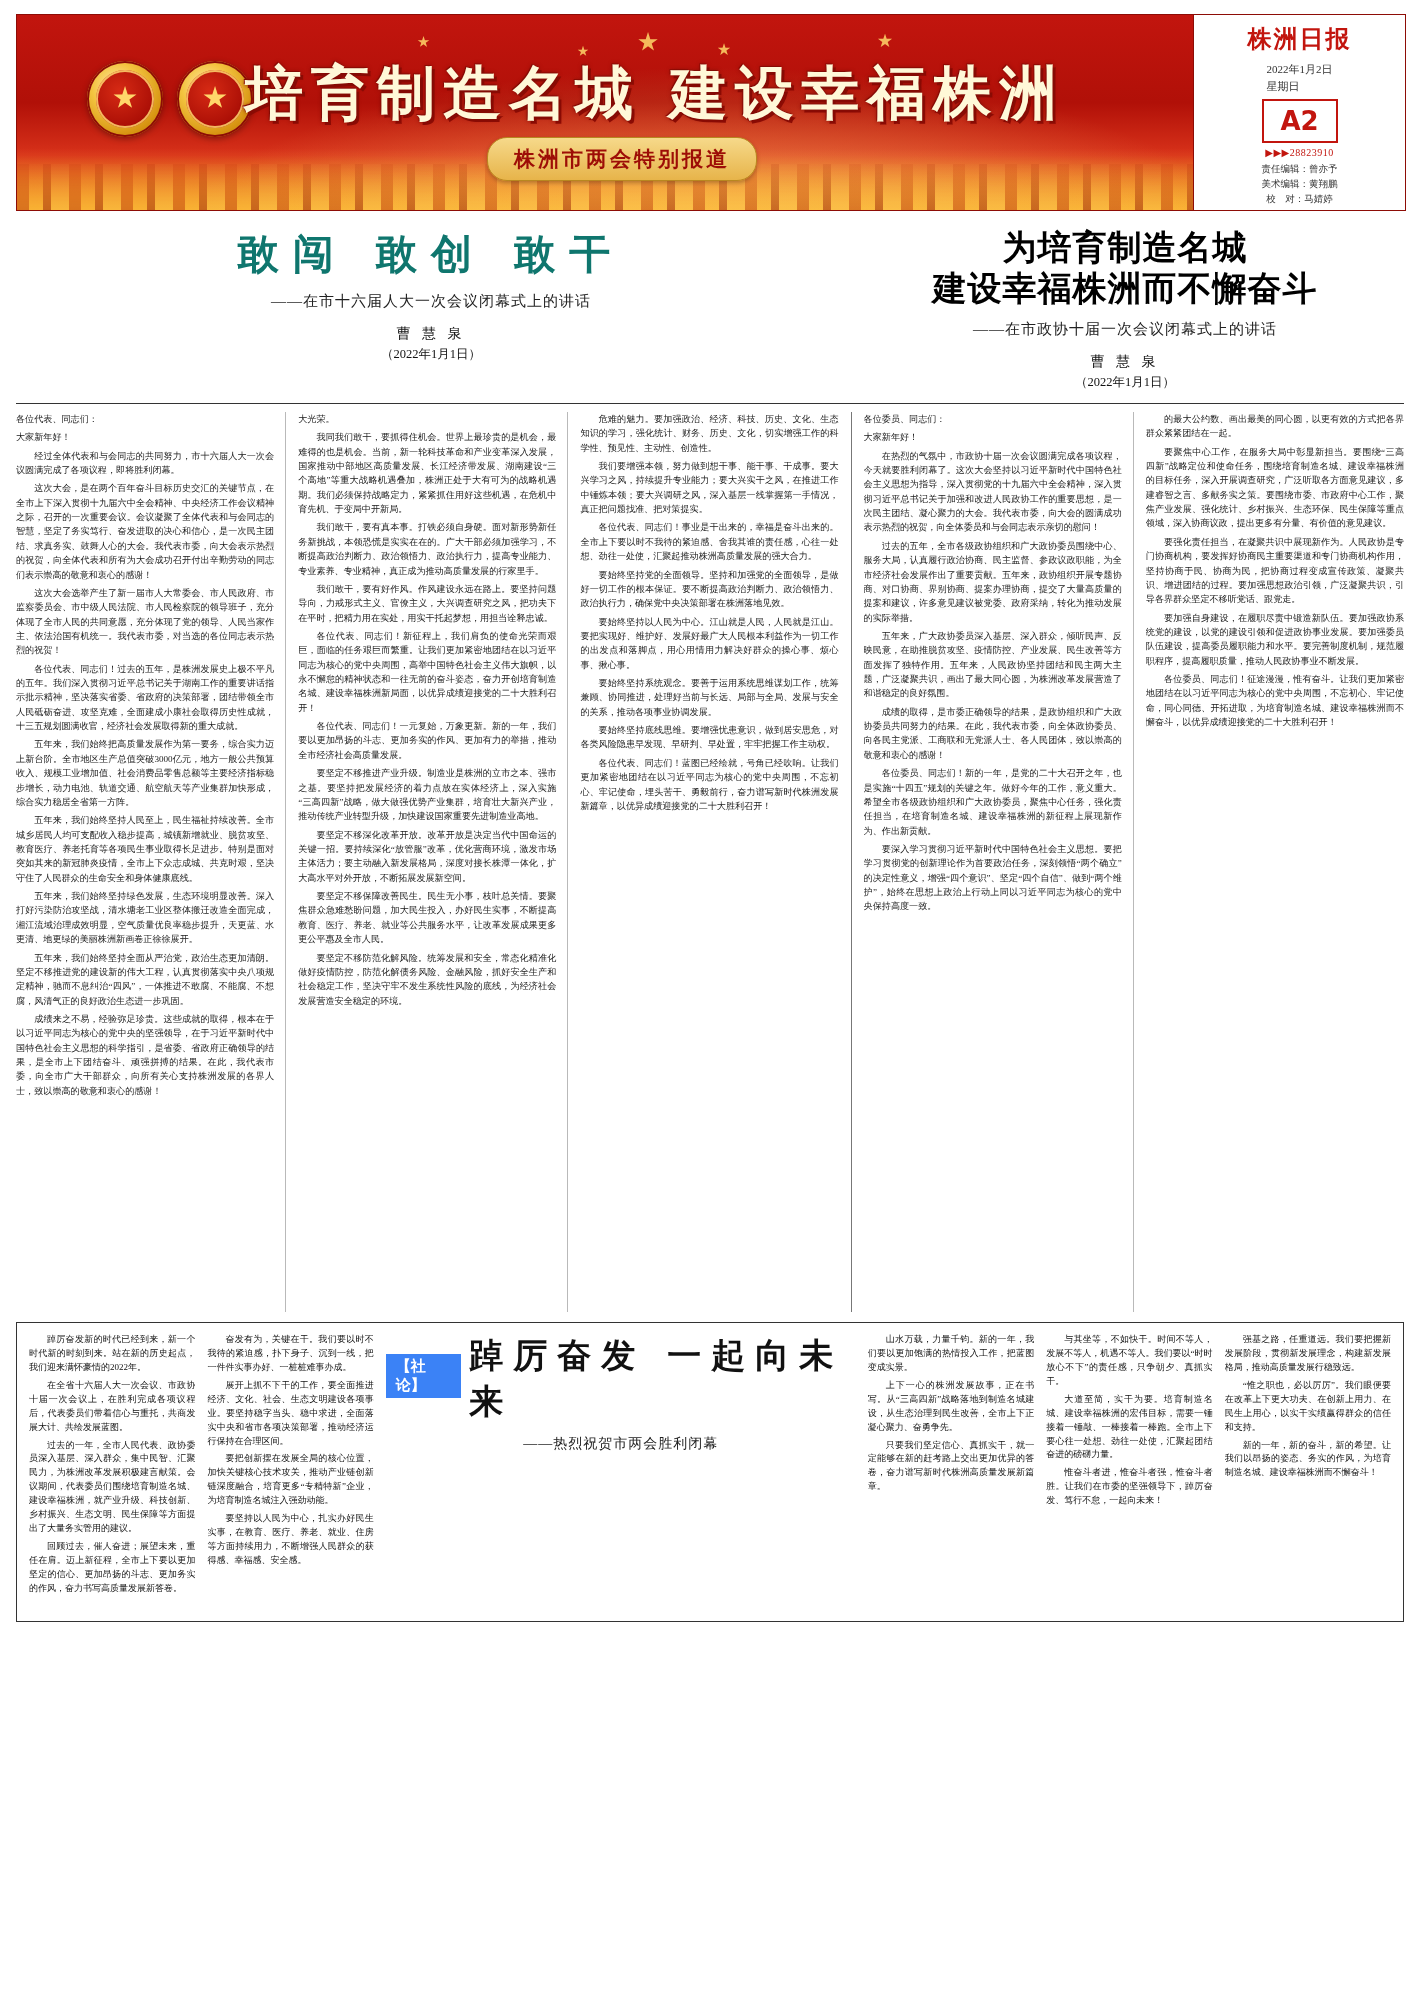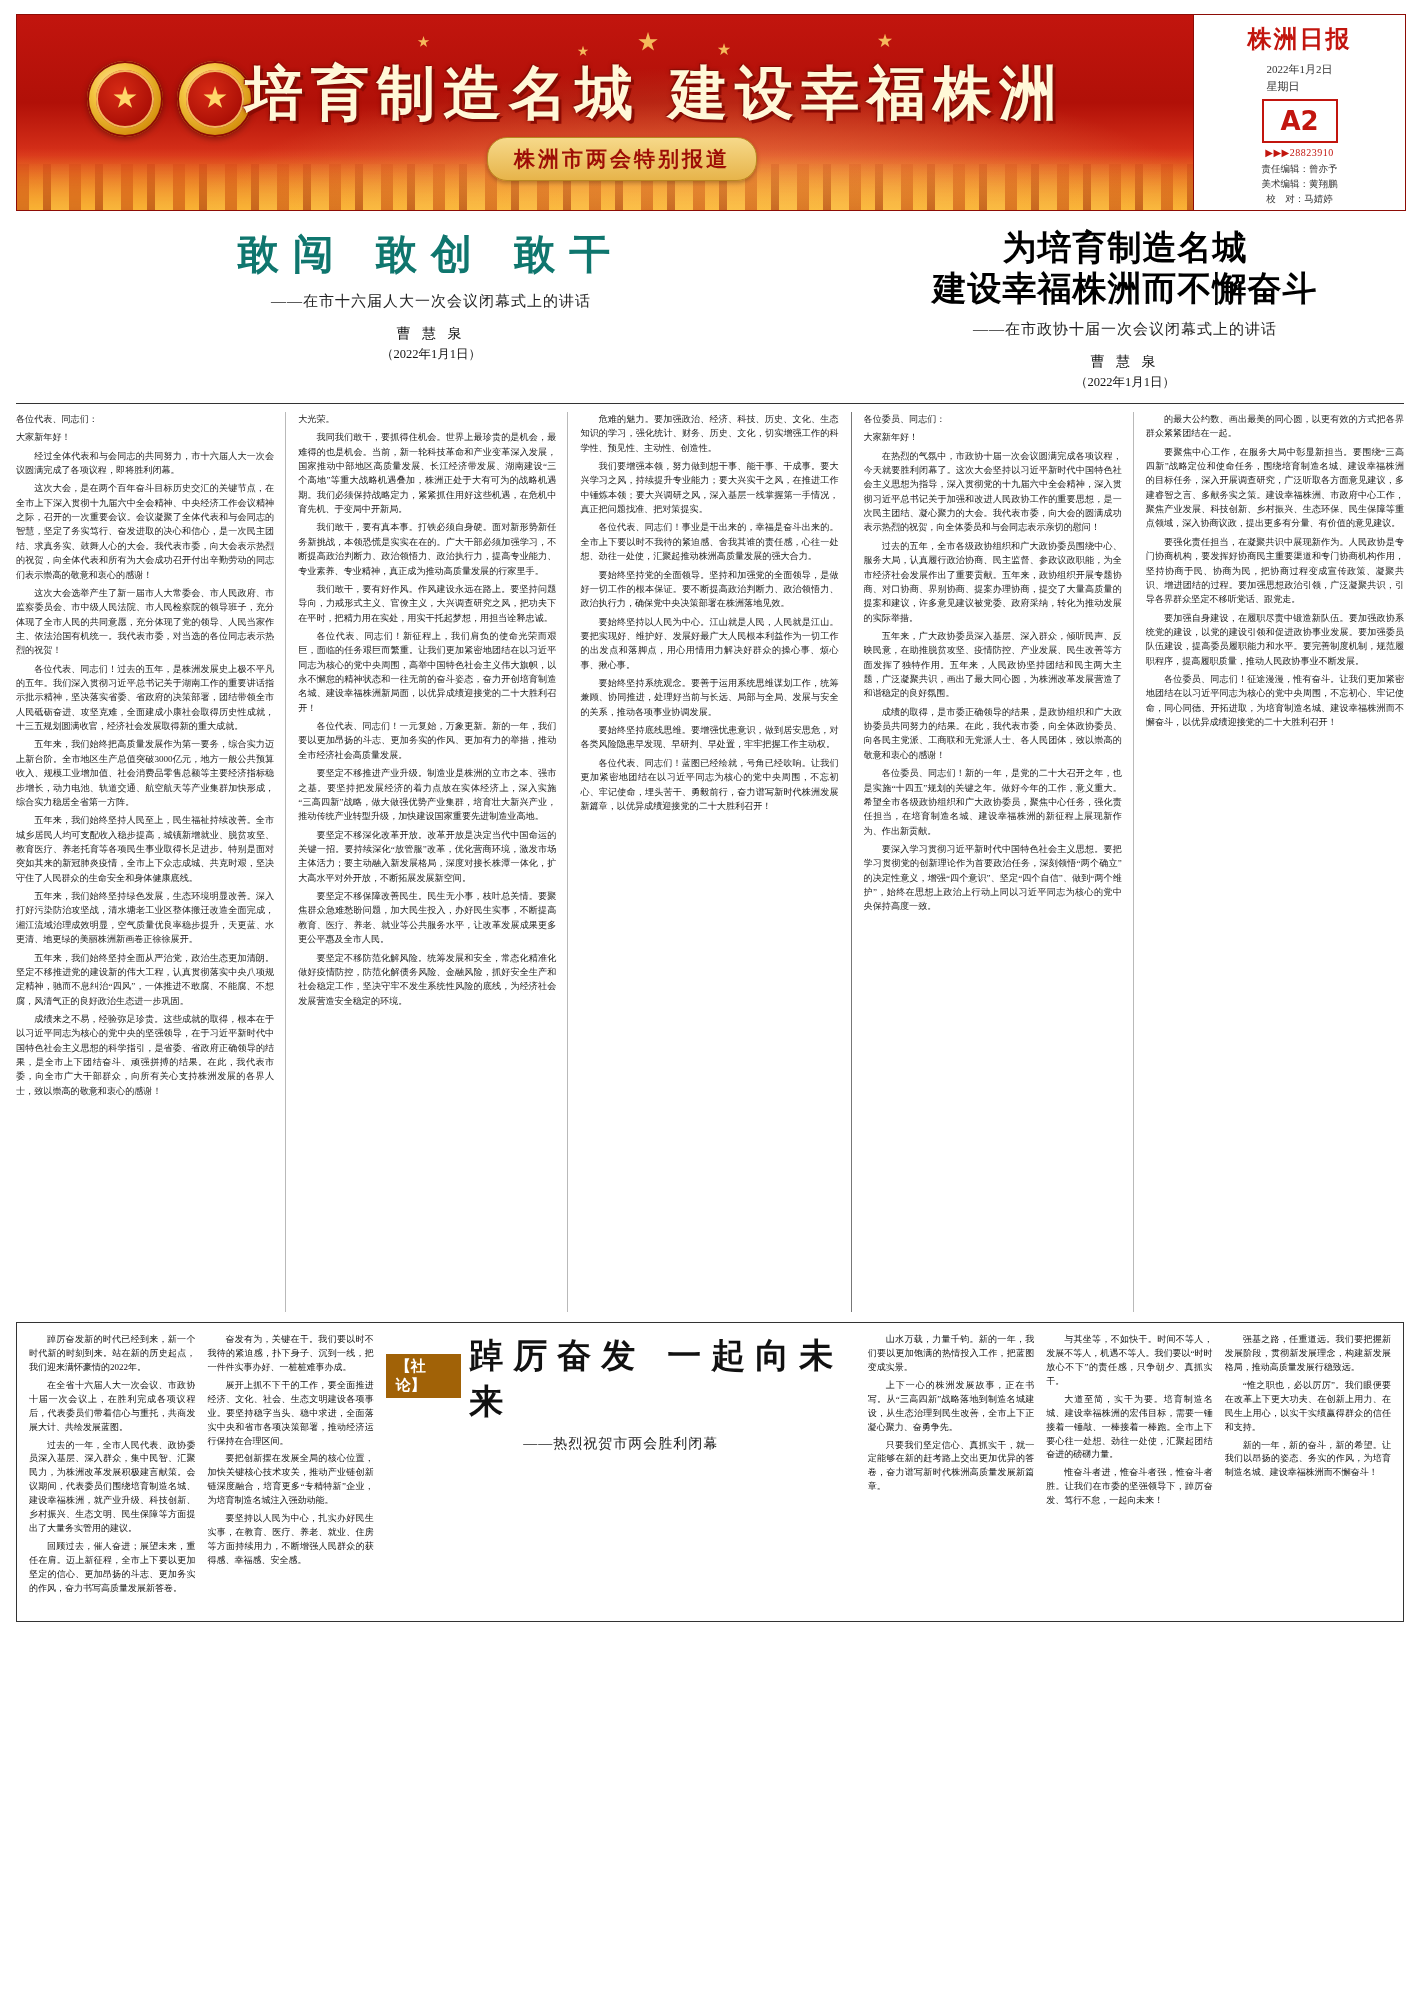--- a/index.html
+++ b/index.html
@@ -115,21 +115,21 @@
   .col p.nohang{text-indent:0;}
   .vdiv{width:1px;background:#777;}
 
   
   .edit-box{
     margin-top:10px;border:1px solid #333;padding:10px 12px;box-sizing:border-box;
     height:300px;display:flex;gap:12px;overflow:hidden;
   }
   .edit-head{width:470px;display:flex;flex-direction:column;align-items:center;justify-content:flex-start;}
   .edit-tag{
-    display:inline-block;background:#a16207;color:#fff;font-weight:bold;font-size:15px;
+    display:inline-block;background:#3b82f6;color:#fff;font-weight:bold;font-size:15px;
     padding:3px 10px;margin-bottom:6px;
   }
   .edit-title{
     font-family:"DejaVu Sans","Liberation Sans",sans-serif;font-weight:bold;
     font-size:34px;letter-spacing:10px;color:#111;
   }
   .edit-sub{font-size:14px;color:#222;margin-top:10px;letter-spacing:1px;}
   .edit-col{flex:1;font-size:9px;line-height:1.55;text-align:justify;overflow:hidden;}
   .edit-col p{margin:0 0 4px;text-indent:2em;}
   .edit-tagrow{display:flex;align-items:center;gap:8px;}
@@ -235,21 +235,21 @@
         <p class="nohang">大家新年好！</p>
         <p>在热烈的气氛中，市政协十届一次会议圆满完成各项议程，今天就要胜利闭幕了。这次大会坚持以习近平新时代中国特色社会主义思想为指导，深入贯彻党的十九届六中全会精神，深入贯彻习近平总书记关于加强和改进人民政协工作的重要思想，是一次民主团结、凝心聚力的大会。我代表市委，向大会的圆满成功表示热烈的祝贺，向全体委员和与会同志表示亲切的慰问！</p>
         <p>过去的五年，全市各级政协组织和广大政协委员围绕中心、服务大局，认真履行政治协商、民主监督、参政议政职能，为全市经济社会发展作出了重要贡献。五年来，政协组织开展专题协商、对口协商、界别协商、提案办理协商，提交了大量高质量的提案和建议，许多意见建议被党委、政府采纳，转化为推动发展的实际举措。</p>
         <p>五年来，广大政协委员深入基层、深入群众，倾听民声、反映民意，在助推脱贫攻坚、疫情防控、产业发展、民生改善等方面发挥了独特作用。五年来，人民政协坚持团结和民主两大主题，广泛凝聚共识，画出了最大同心圆，为株洲改革发展营造了和谐稳定的良好氛围。</p>
         <p>成绩的取得，是市委正确领导的结果，是政协组织和广大政协委员共同努力的结果。在此，我代表市委，向全体政协委员、向各民主党派、工商联和无党派人士、各人民团体，致以崇高的敬意和衷心的感谢！</p>
         <p>各位委员、同志们！新的一年，是党的二十大召开之年，也是实施“十四五”规划的关键之年。做好今年的工作，意义重大。希望全市各级政协组织和广大政协委员，聚焦中心任务，强化责任担当，在培育制造名城、建设幸福株洲的新征程上展现新作为、作出新贡献。</p>
         <p>要深入学习贯彻习近平新时代中国特色社会主义思想。要把学习贯彻党的创新理论作为首要政治任务，深刻领悟“两个确立”的决定性意义，增强“四个意识”、坚定“四个自信”、做到“两个维护”，始终在思想上政治上行动上同以习近平同志为核心的党中央保持高度一致。</p>
       </div>
     <div class="col" id="c4">
         <p>的最大公约数、画出最美的同心圆，以更有效的方式把各界群众紧紧团结在一起。</p>
-        <p>要聚焦中心工作，在服务大局中彰显新担当。要围绕“三高四新”战略定位和使命任务，围绕培育制造名城、建设幸福株洲的目标任务，深入开展调查研究，广泛听取各方面意见建议，多建睿智之言、多献务实之策。建设幸福株洲、市政府中心工作，聚焦产业发展、科技创新、乡村振兴、生态环保、民生保障等重点领域，深入协商议政，提出更多有分量、有价值的意见建议。</p>
+        <p>要聚焦中心工作，在服务大局中彰显新担当。要围绕“三高四新”战略定位和使命任务，围绕培育制造名城、建设幸福株洲的目标任务，深入开展调查研究，广泛听取各方面意见建议，多建睿智之言、多献务实之策。要围绕市委、市政府中心工作，聚焦产业发展、强化统计、乡村振兴、生态环保、民生保障等重点领域，深入协商议政，提出更多有分量、有价值的意见建议。</p>
         <p>要强化责任担当，在凝聚共识中展现新作为。人民政协是专门协商机构，要发挥好协商民主重要渠道和专门协商机构作用，坚持协商于民、协商为民，把协商过程变成宣传政策、凝聚共识、增进团结的过程。要加强思想政治引领，广泛凝聚共识，引导各界群众坚定不移听党话、跟党走。</p>
         <p>要加强自身建设，在履职尽责中锻造新队伍。要加强政协系统党的建设，以党的建设引领和促进政协事业发展。要加强委员队伍建设，提高委员履职能力和水平。要完善制度机制，规范履职程序，提高履职质量，推动人民政协事业不断发展。</p>
         <p>各位委员、同志们！征途漫漫，惟有奋斗。让我们更加紧密地团结在以习近平同志为核心的党中央周围，不忘初心、牢记使命，同心同德、开拓进取，为培育制造名城、建设幸福株洲而不懈奋斗，以优异成绩迎接党的二十大胜利召开！</p>
       </div>
   </div>
 
   <div class="edit-box">
     <div class="edit-col" id="e0">
         <p>踔厉奋发新的时代已经到来，新一个时代新的时刻到来。站在新的历史起点，我们迎来满怀豪情的2022年。</p>
         <p>在全省十六届人大一次会议、市政协十届一次会议上，在胜利完成各项议程后，代表委员们带着信心与重托，共商发展大计、共绘发展蓝图。</p>

